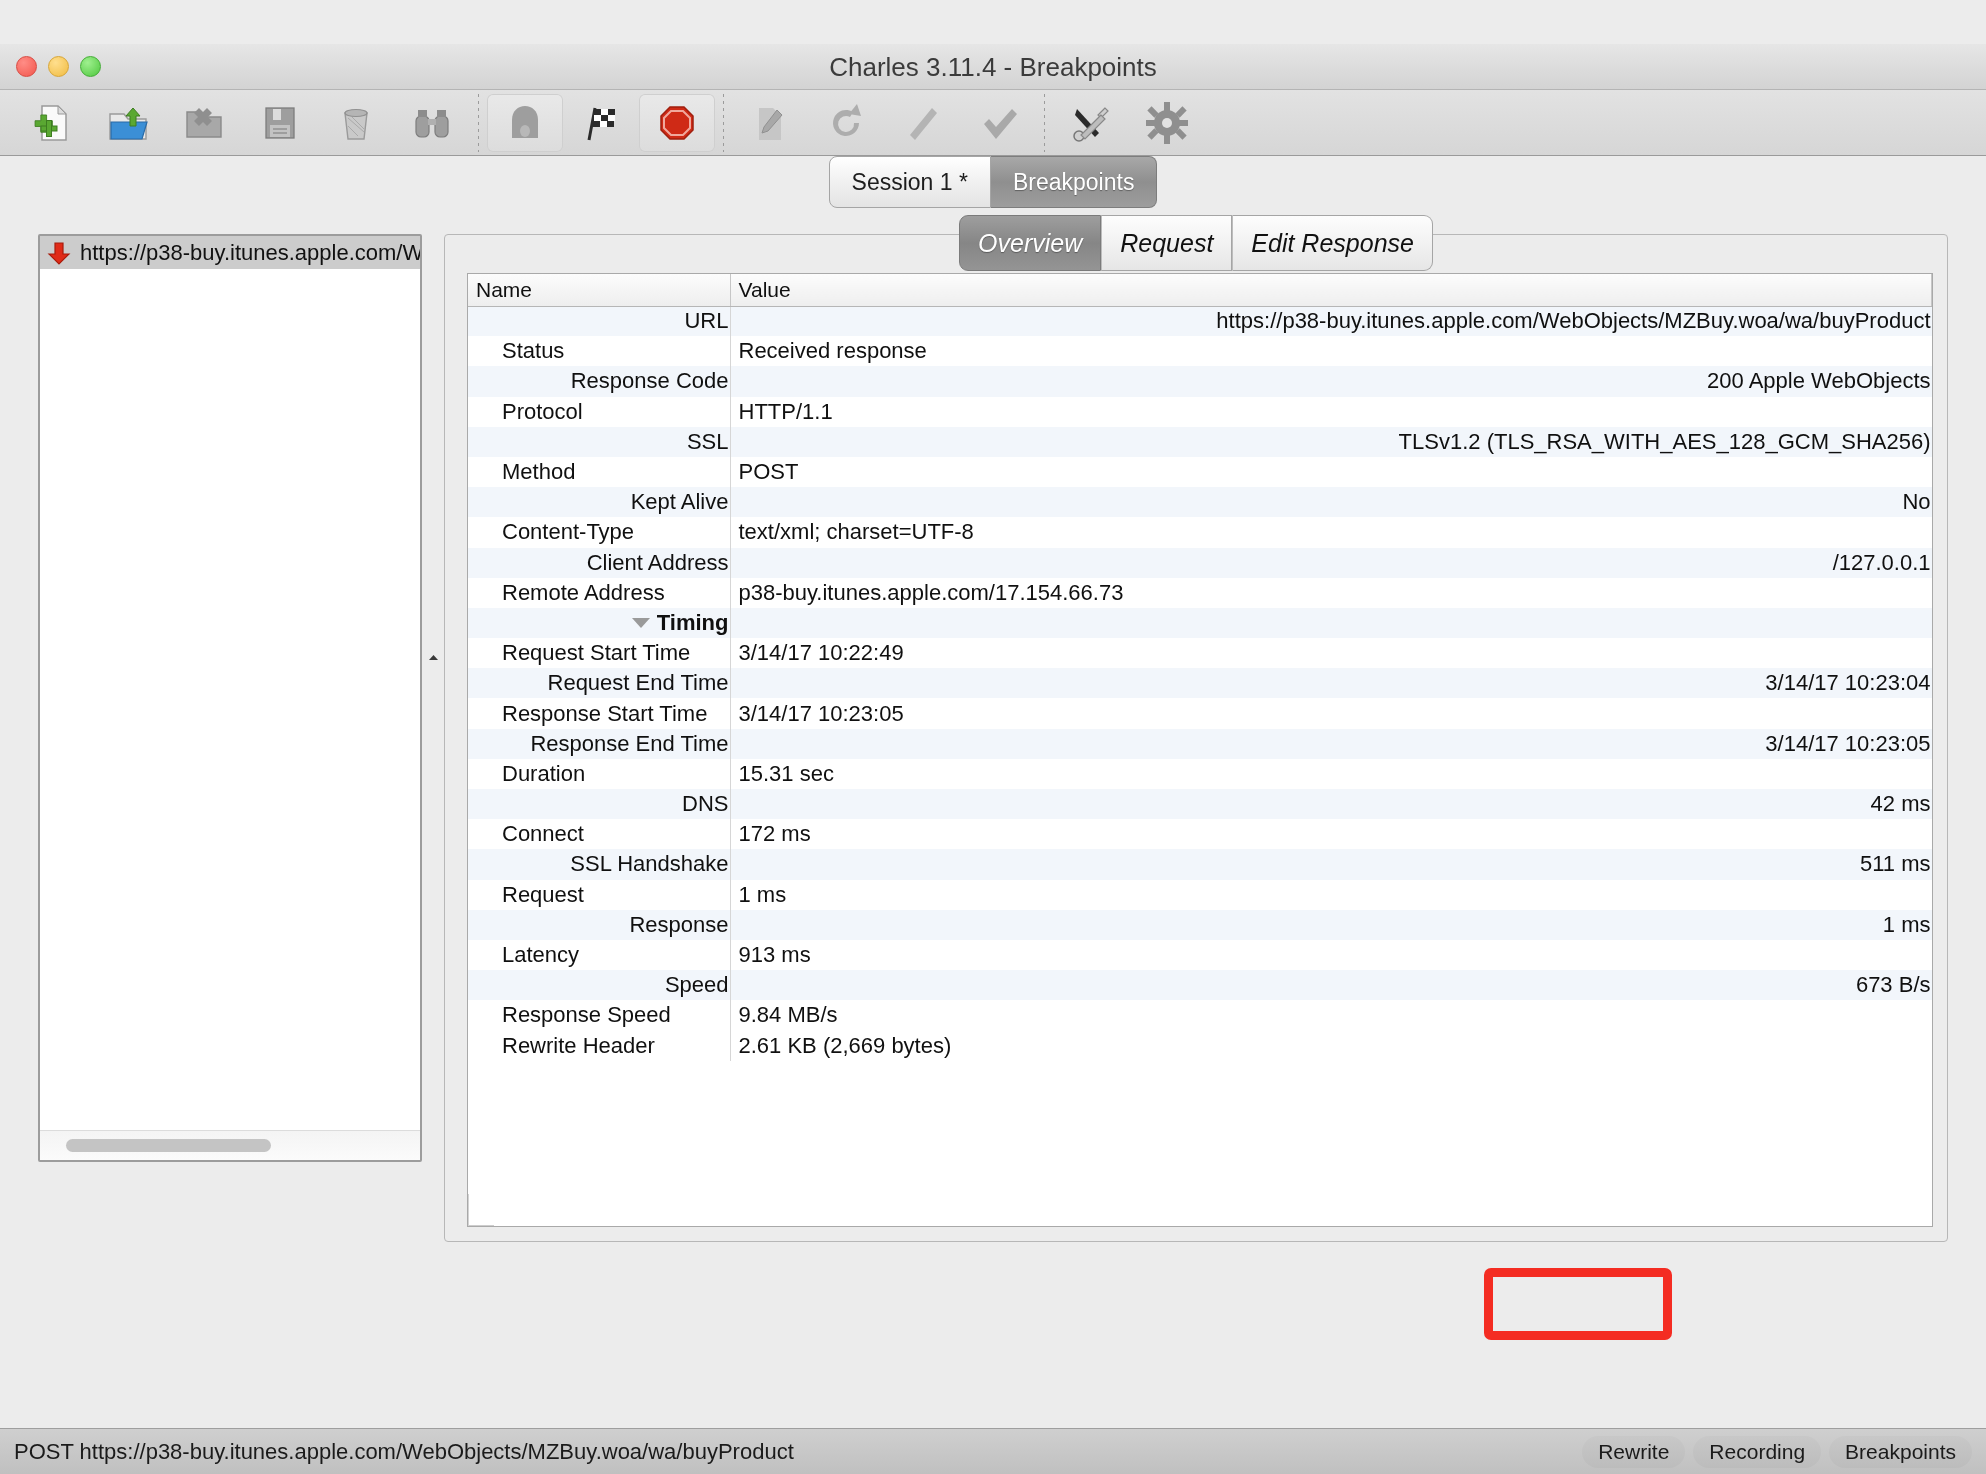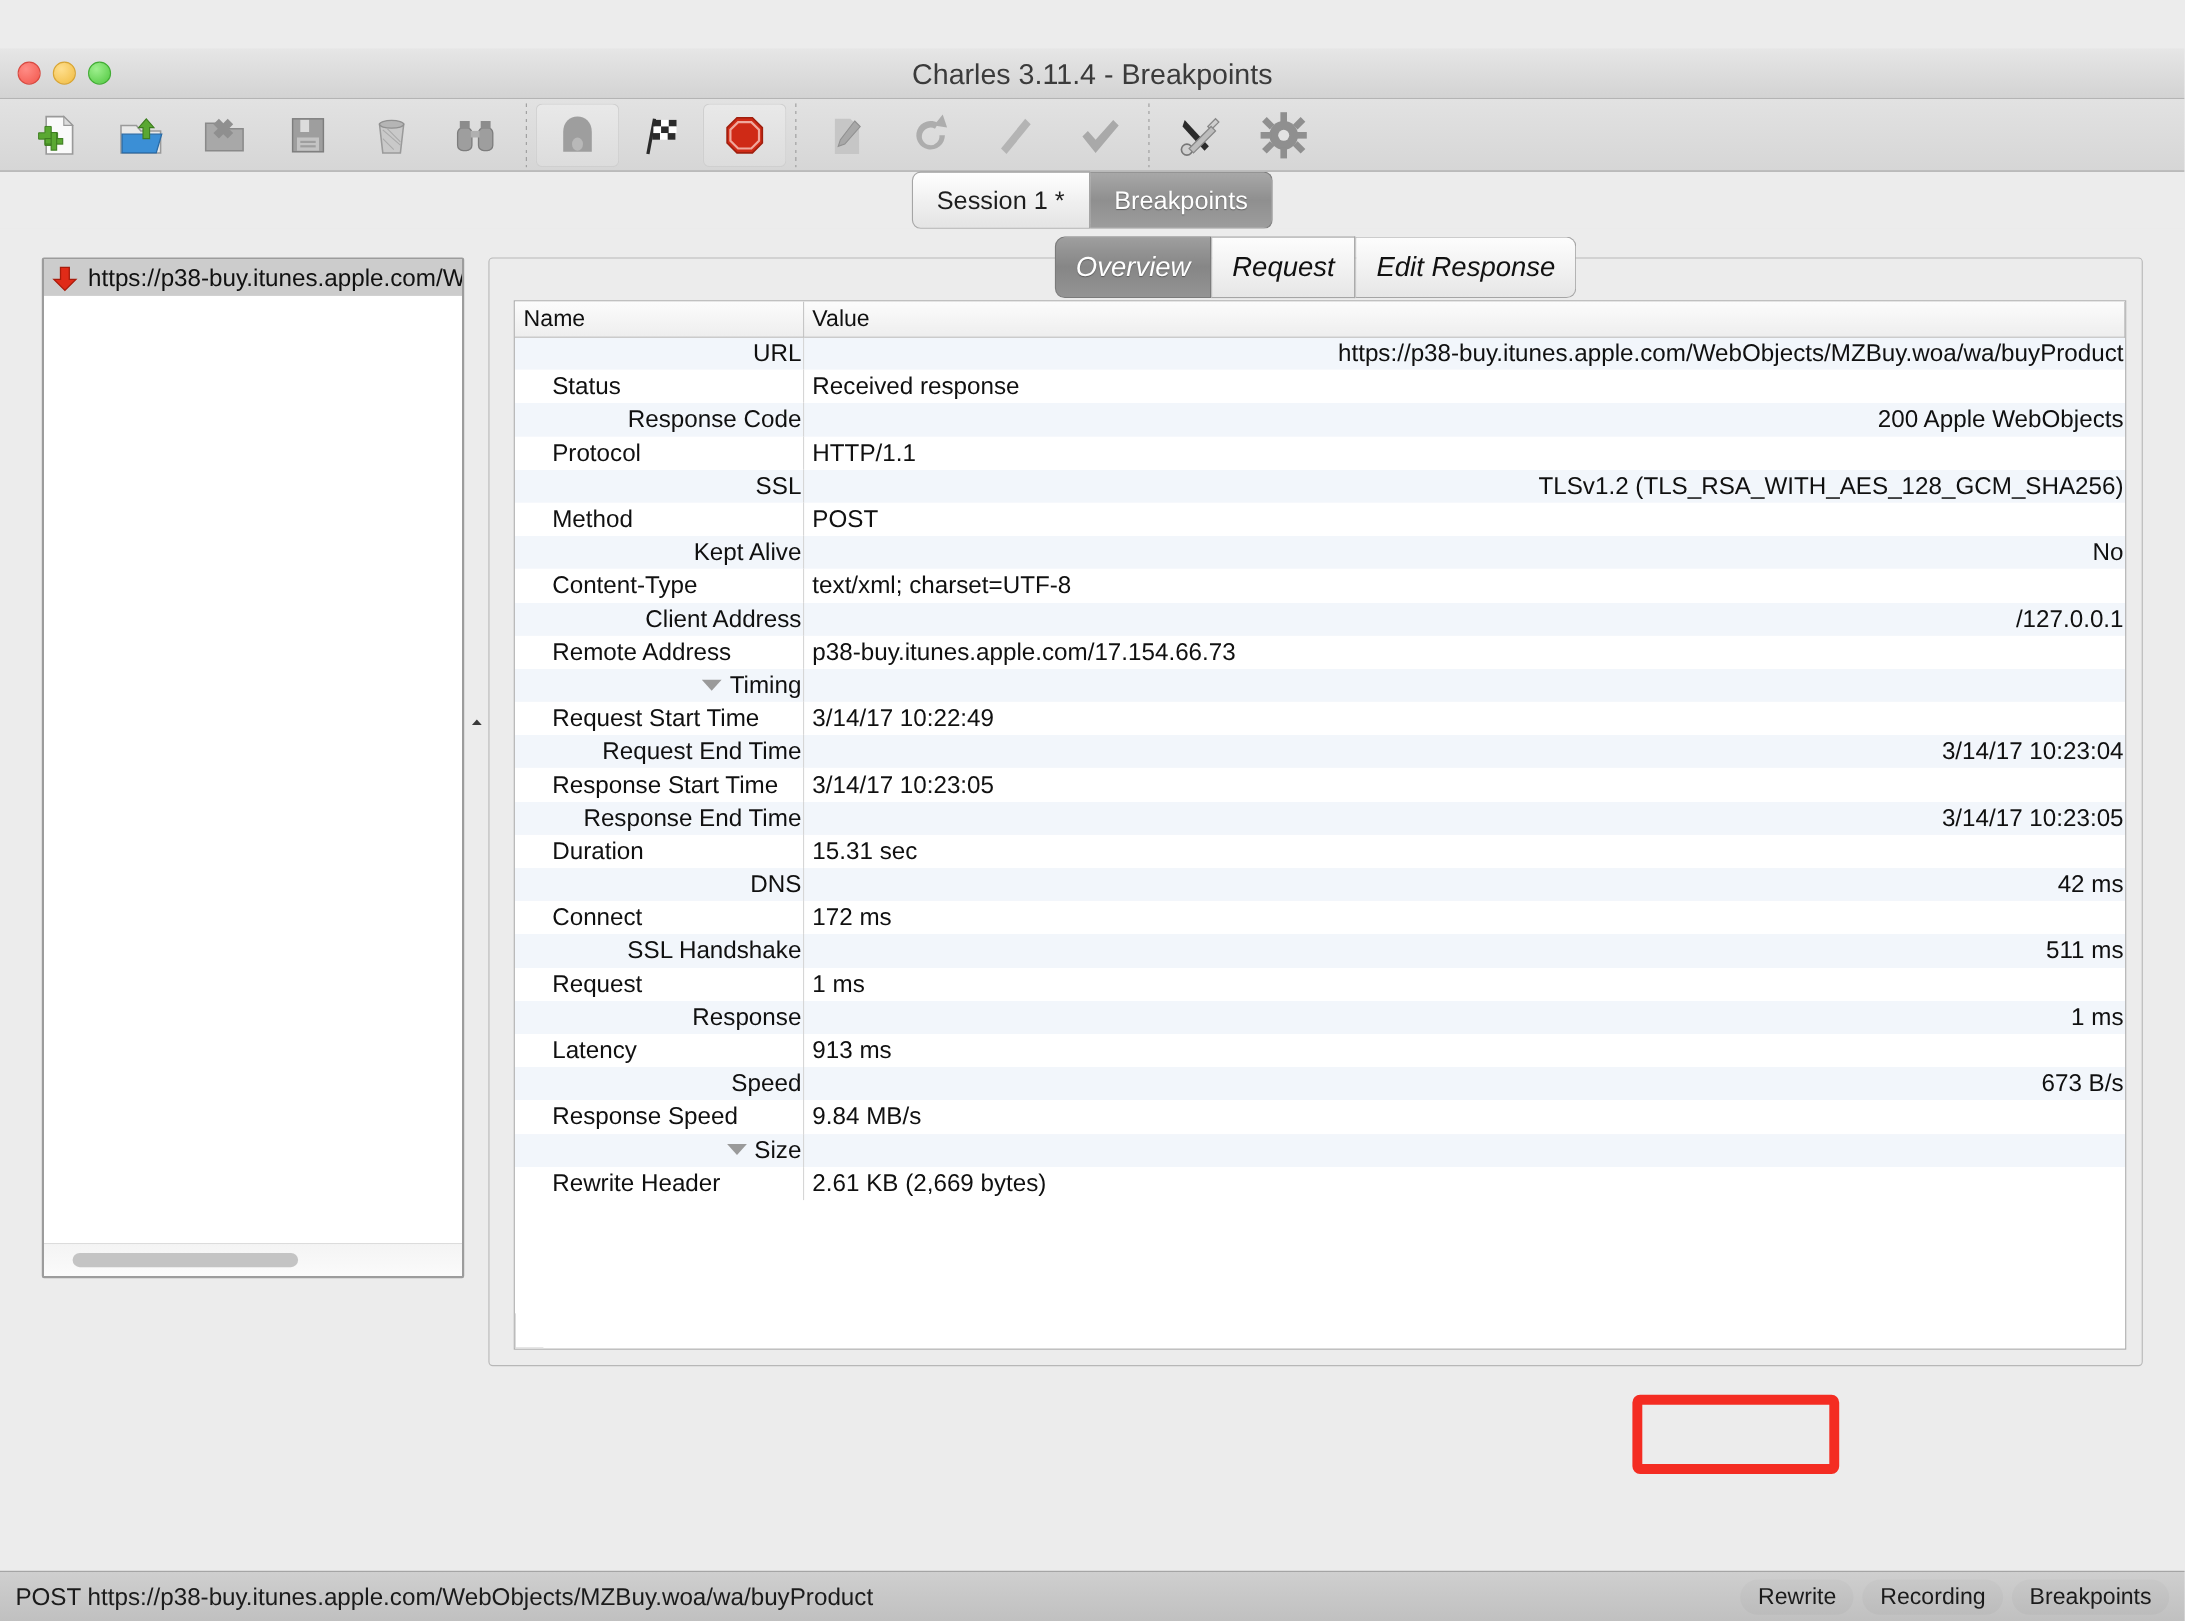--- a/index.html
+++ b/index.html
@@ -130,21 +130,21 @@
   table{border-collapse:collapse;width:100%;table-layout:fixed;}
   td{
     height:30.2px;font-size:22px;color:#101010;
     border-right:1px solid #d6d6d6;
     white-space:nowrap;overflow:hidden;
     vertical-align:middle;
   }
   tr.odd td{background:#f2f6fb;text-align:right;}
   tr.even td{background:#ffffff;}
   td.name{padding-left:34px;}
-  td.name.group{padding-left:8px;font-weight:normal;}
+  td.name.group{padding-left:8px;font-weight:bold;}
   td.val{padding-left:8px;border-right:none;}
   .tri{display:inline-block;width:0;height:0;vertical-align:middle;
        border-left:9px solid transparent;border-right:9px solid transparent;
        border-top:10px solid #9a9a9a;margin-right:7px;margin-bottom:3px;}
 
   .vscroll{
     width:26px;background:linear-gradient(90deg,#e9e9e9,#f6f6f6);
     border-left:1px solid #d3d3d3;position:relative;
   }
   .vscroll .cap{height:32px;background:#fff;border-bottom:1px solid #cdcdcd;}
@@ -488,24 +488,20 @@
                   <td class="val">913 ms</td>
                 </tr>
                 <tr class="odd">
                   <td class="name">Speed</td>
                   <td class="val">673 B/s</td>
                 </tr>
                 <tr class="even">
                   <td class="name">Response Speed</td>
                   <td class="val">9.84 MB/s</td>
                 </tr>
-                <tr class="odd">
-                  <td class="name group"><span class="tri"></span><span>Size</span></td>
-                  <td class="val"></td>
-                </tr>
                 <tr class="even">
                   <td class="name">Rewrite Header</td>
                   <td class="val">2.61 KB (2,669 bytes)</td>
                 </tr>
               </tbody>
           </table>
         </div>
         <div class="vscroll">
           <div class="cap"></div>
           <div class="vthumb"></div>

